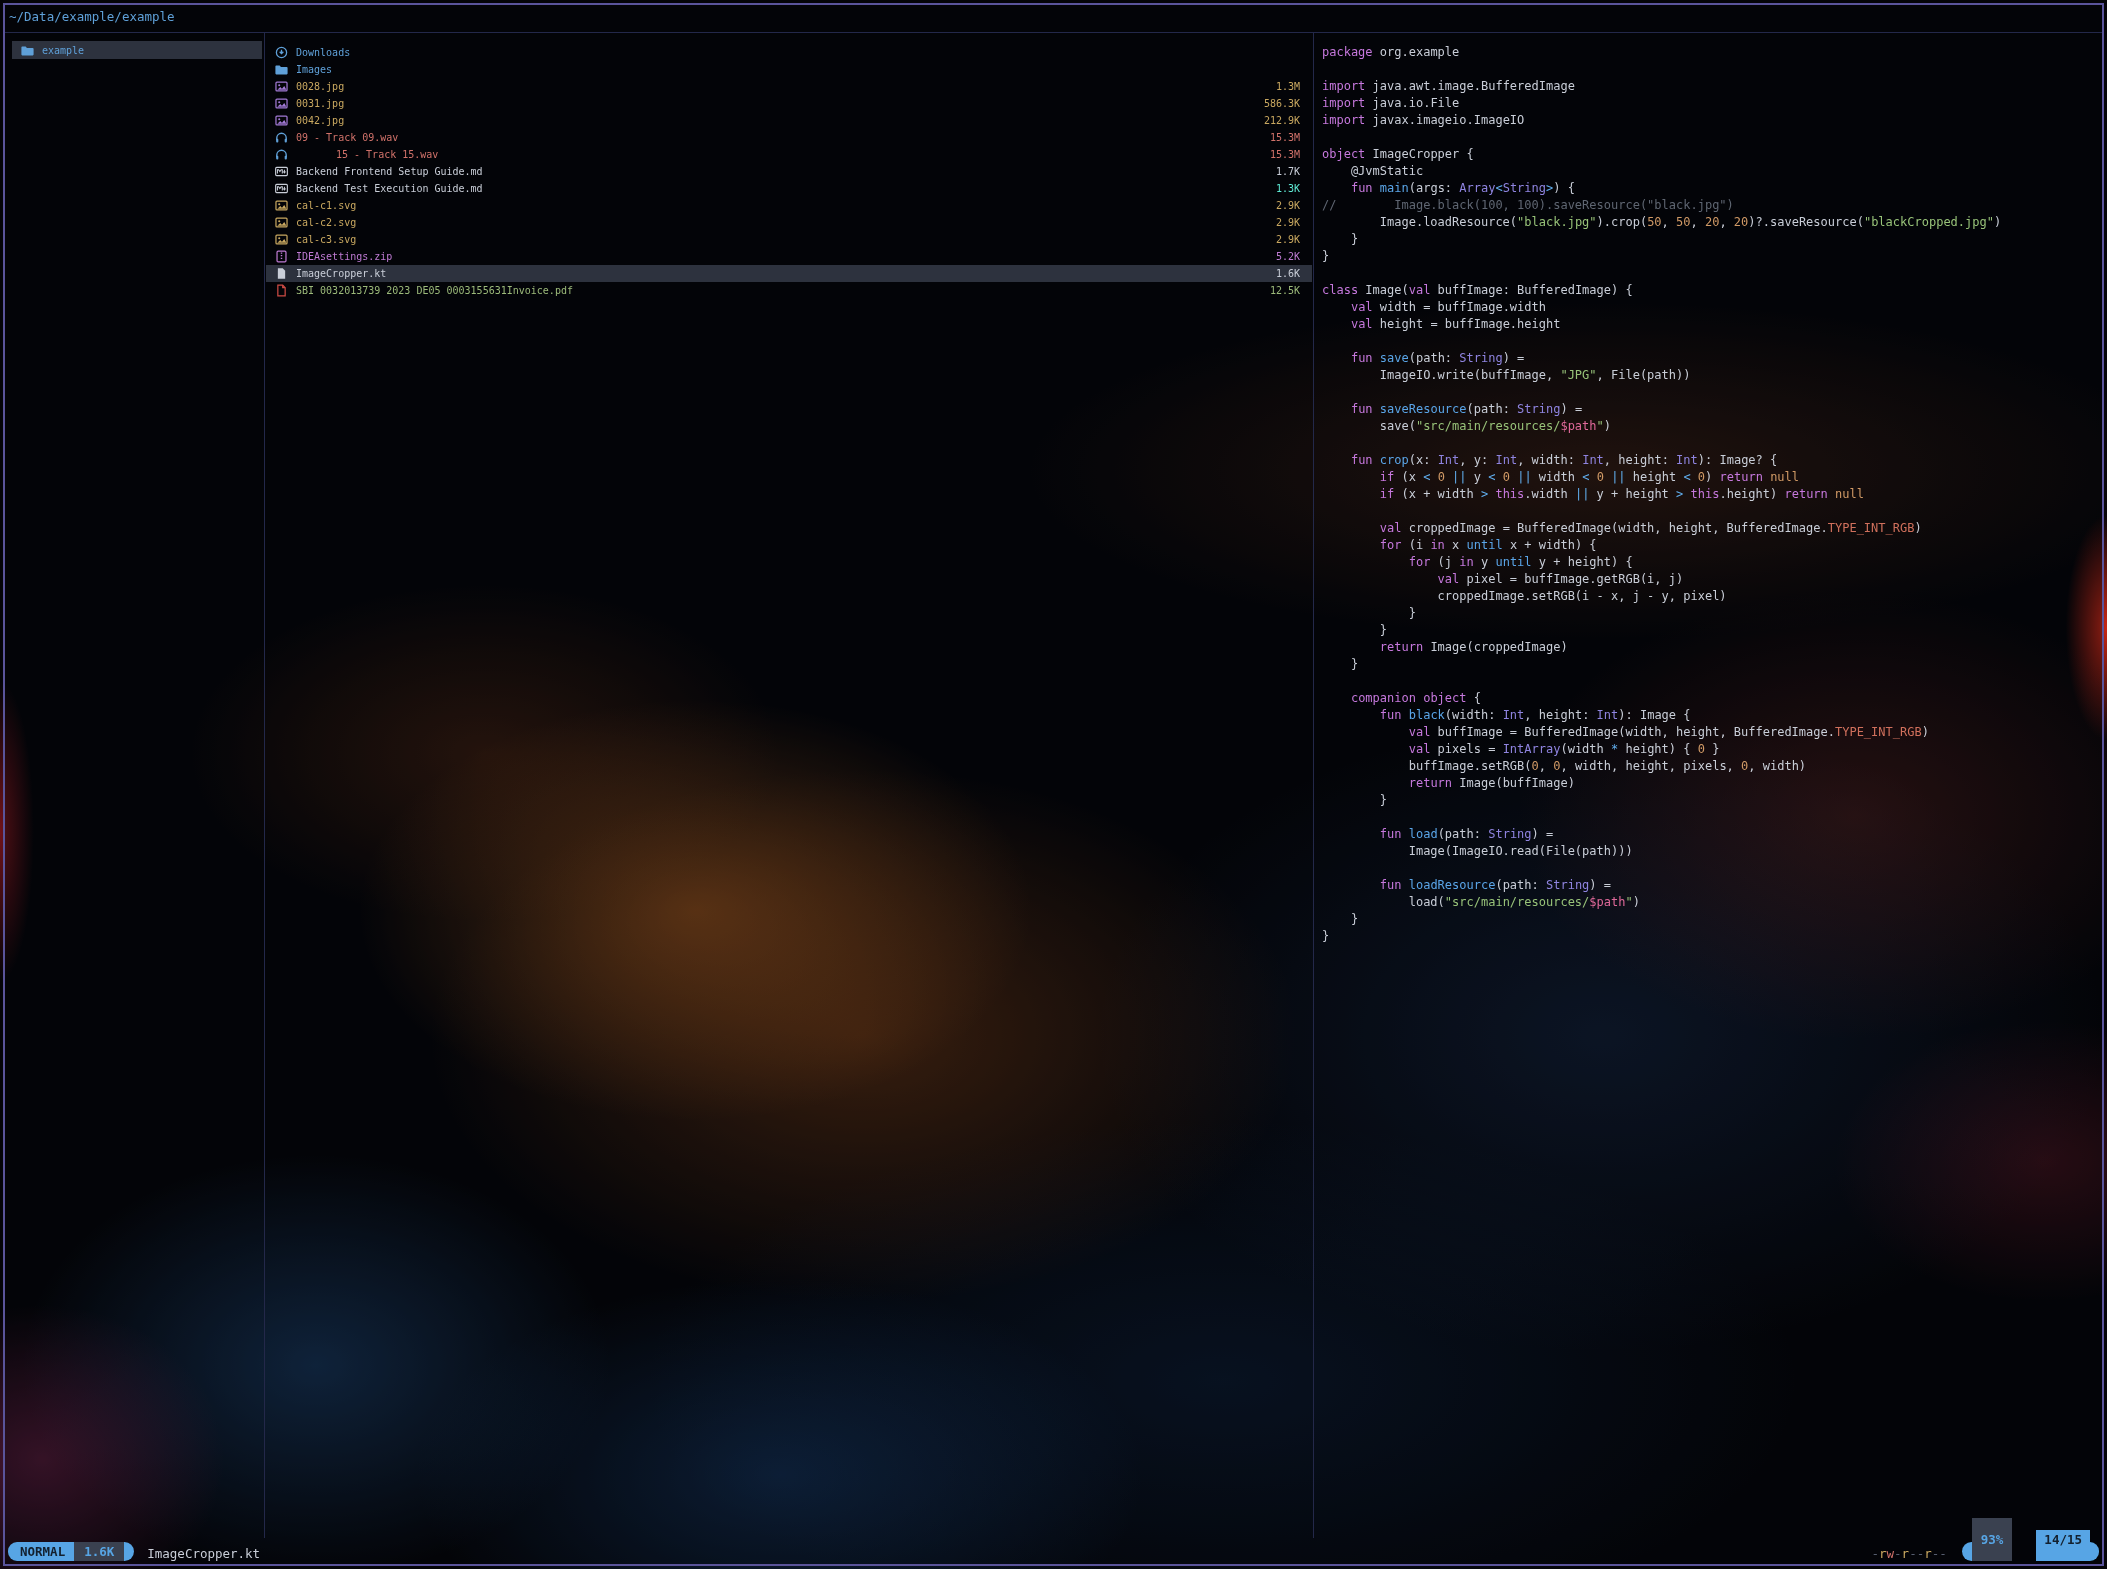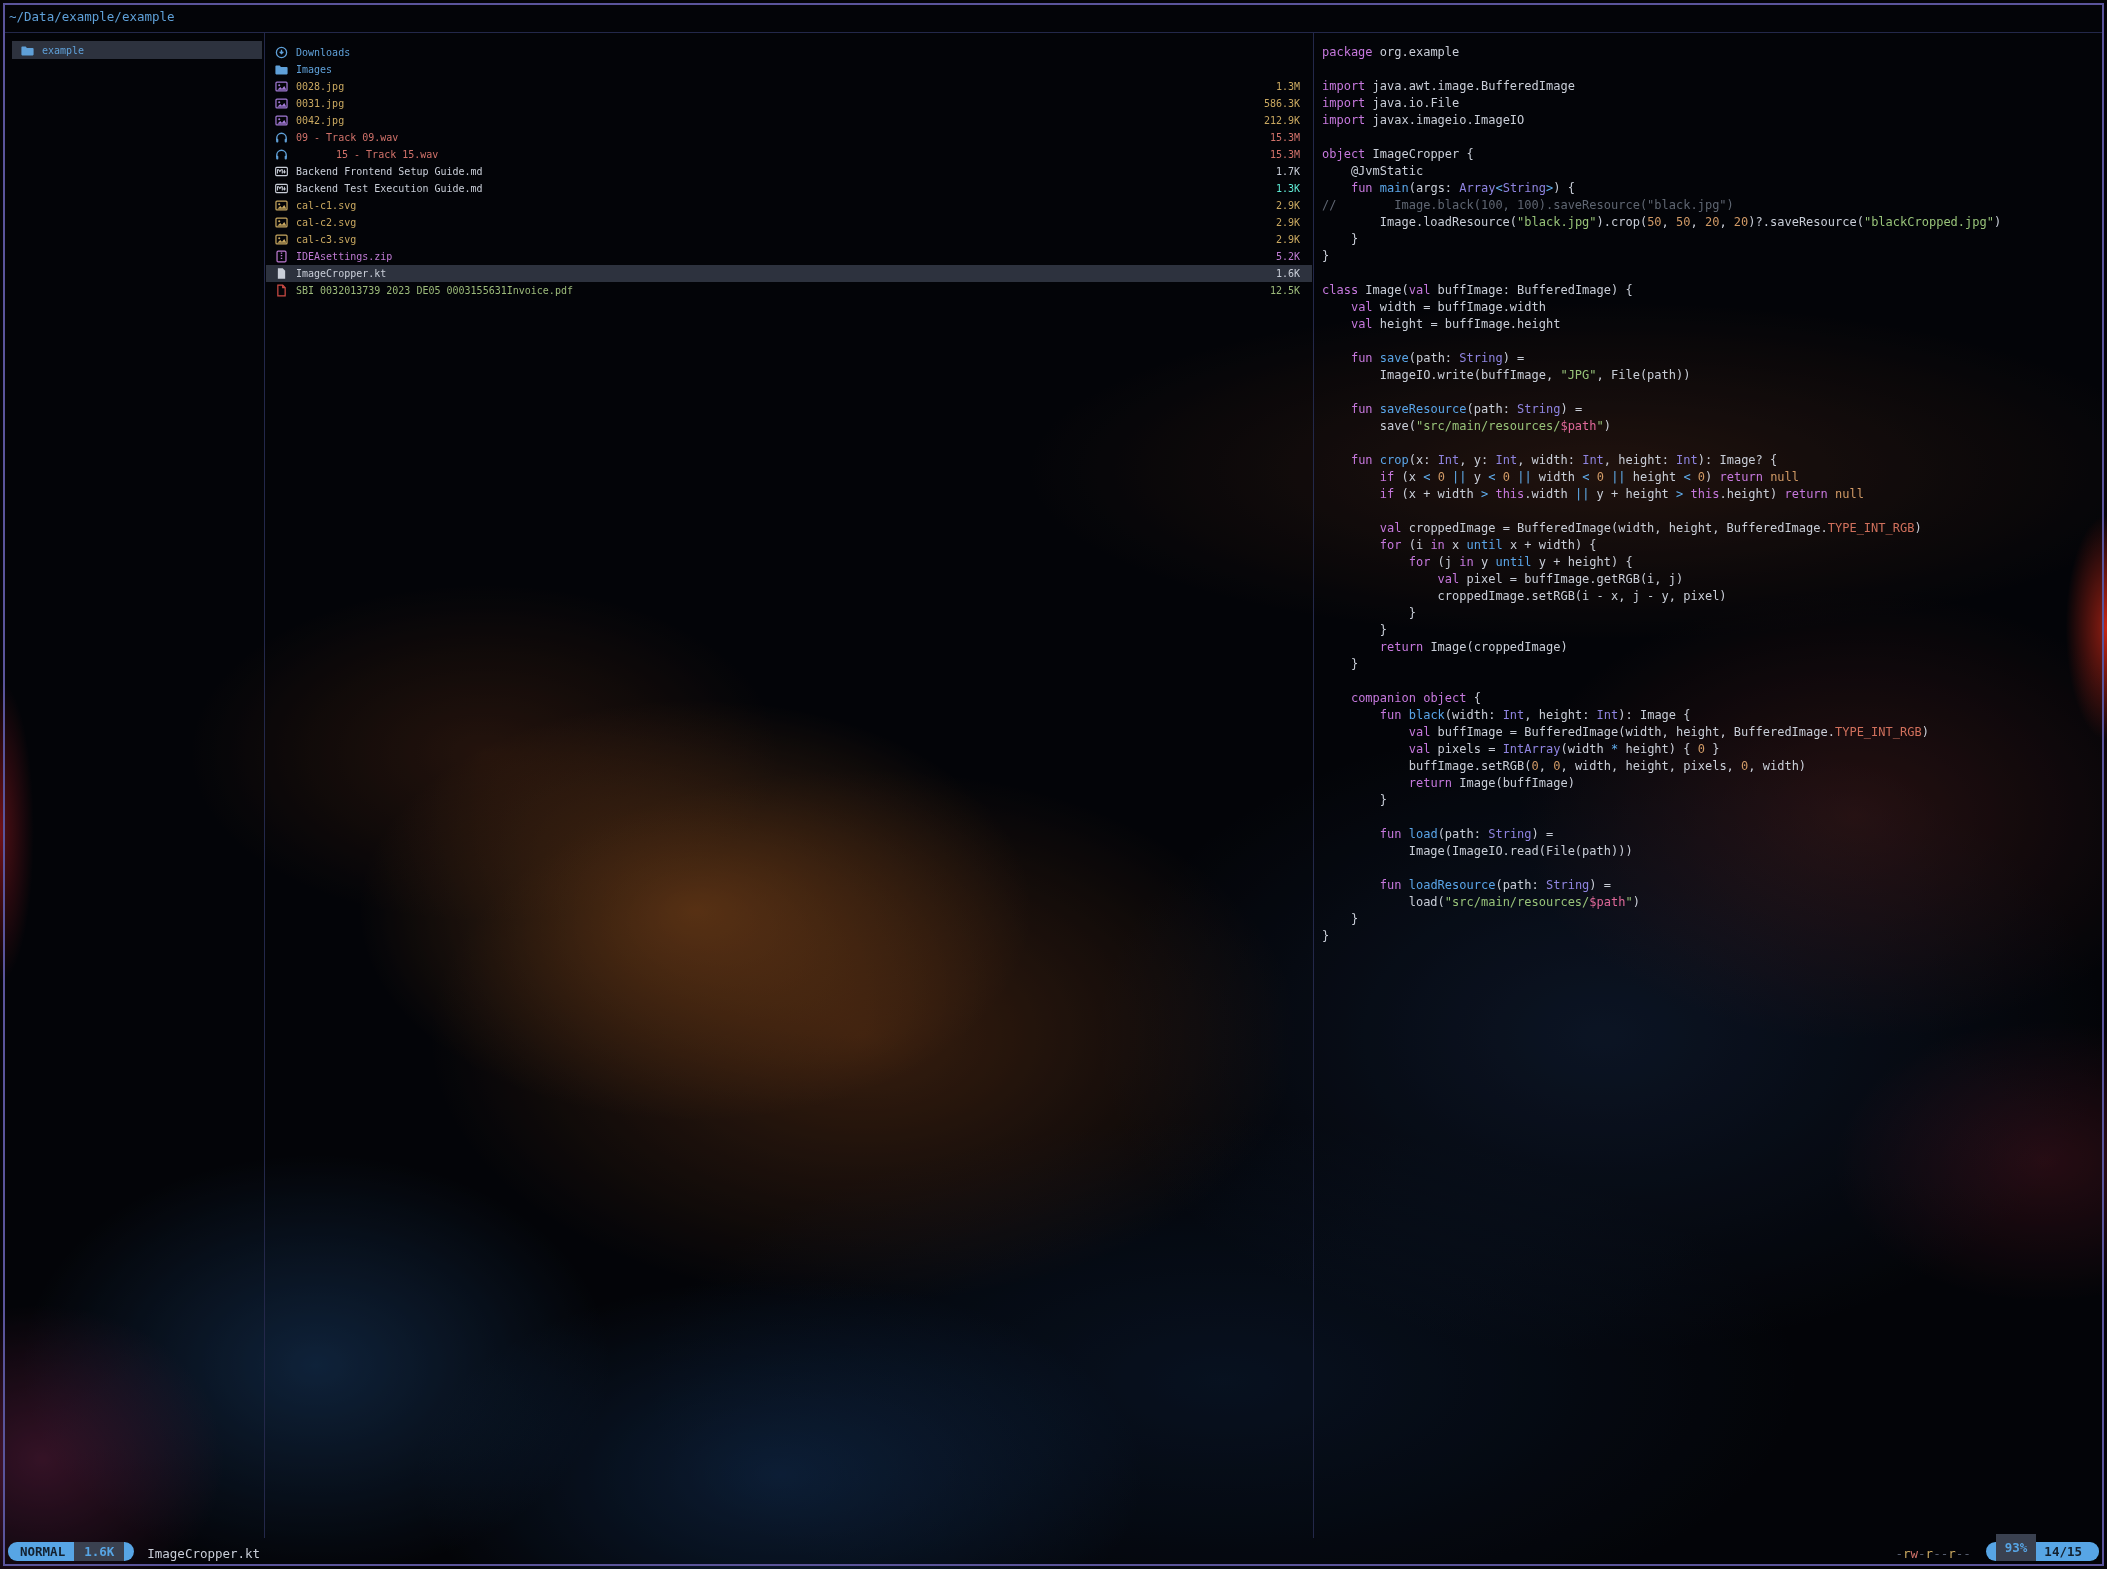--- a/index.html
+++ b/index.html
@@ -50,23 +50,23 @@
   .seg-mode{height:19px;line-height:19px;background:var(--accent);color:var(--dark);
             font-weight:bold;padding:0 9px 0 3px;}
   .seg-size{height:19px;line-height:19px;background:var(--segbg);color:var(--accent);
             font-weight:bold;padding:0 10px;}
   .arrow-r{width:10px;height:19px;background:var(--accent);border-radius:0 10px 10px 0;}
   .arrow-l{width:10px;height:19px;background:var(--accent);border-radius:10px 0 0 10px;}
   .fname{color:var(--white);margin-left:13px;}
   .perms{margin-right:15px;white-space:pre;}
   .perm-d{color:var(--dim)} .perm-r{color:var(--yellow)} .perm-w{color:var(--red)}
   .seg-pct{height:19px;line-height:19px;background:var(--segbg);color:var(--accent);
-           font-weight:bold;padding:4px 9px;}
-  .seg-pos{height:19px;line-height:19px;background:var(--accent);color:var(--dark);
-           font-weight:bold;padding:0 8px;}
+           font-weight:bold;padding:12px 9px;}
+  .seg-pos{height:31px;line-height:19px;background:var(--accent);color:var(--dark);
+           font-weight:bold;padding:0 8px;margin-left:24px;}
 </style>
 </head>
 <body>
 
 <div class="wallpaper"></div>
 <div class="frame"></div>
 
 <div class="title">~/Data/example/example</div>
 <div class="hsep"></div>
 <div class="vsep v1"></div>

